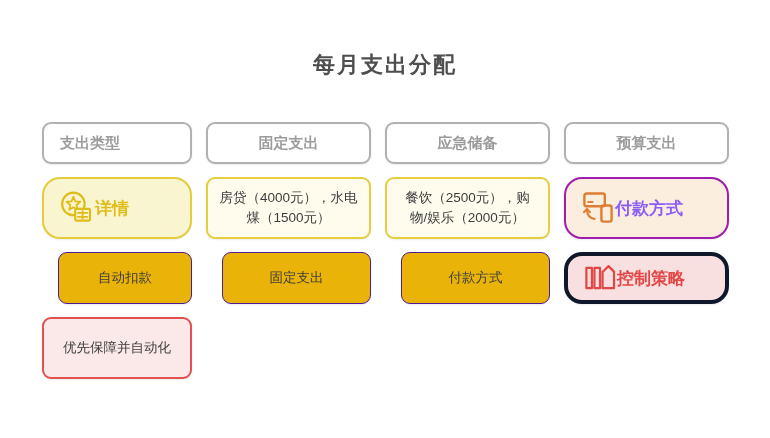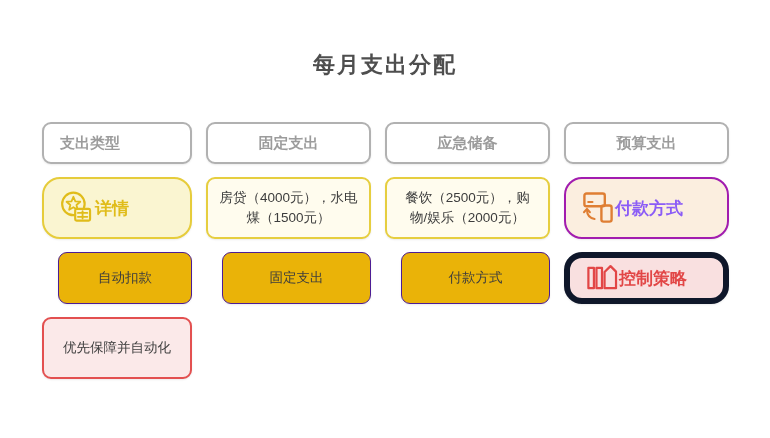--- a/index.html
+++ b/index.html
@@ -56,21 +56,21 @@
     border-radius:18px;
   }
   .lbl .ic{display:flex;align-items:center;flex:0 0 auto;}
   
   .lbl-y{background:#faf5d1;border:2px solid #e6cc3b;color:#e0bc1a;}
   .dat-y{background:#fffcee;border:2px solid #e6ce3f;}
   
   .lbl-o{background:#fbeedf;border:2px solid #a21caf;color:#8b5cf6;}
   .dat-o{background:#eab308;border:1px solid #4c1d95;margin-left:16px;}
   
-  .lbl-r{background:#f9e0e0;border:6px solid #0f172a;color:#e24646;}
+  .lbl-r{background:#f9e0e0;border:4px solid #0f172a;color:#e24646;}
   .dat-r{background:#fbe9e9;border:2px solid #e35050;}
   
   .dat{
     color:#3d3d3d;
     font-size:13.5px;
     line-height:1.5;
   }
 </style>
 </head>
 <body>

